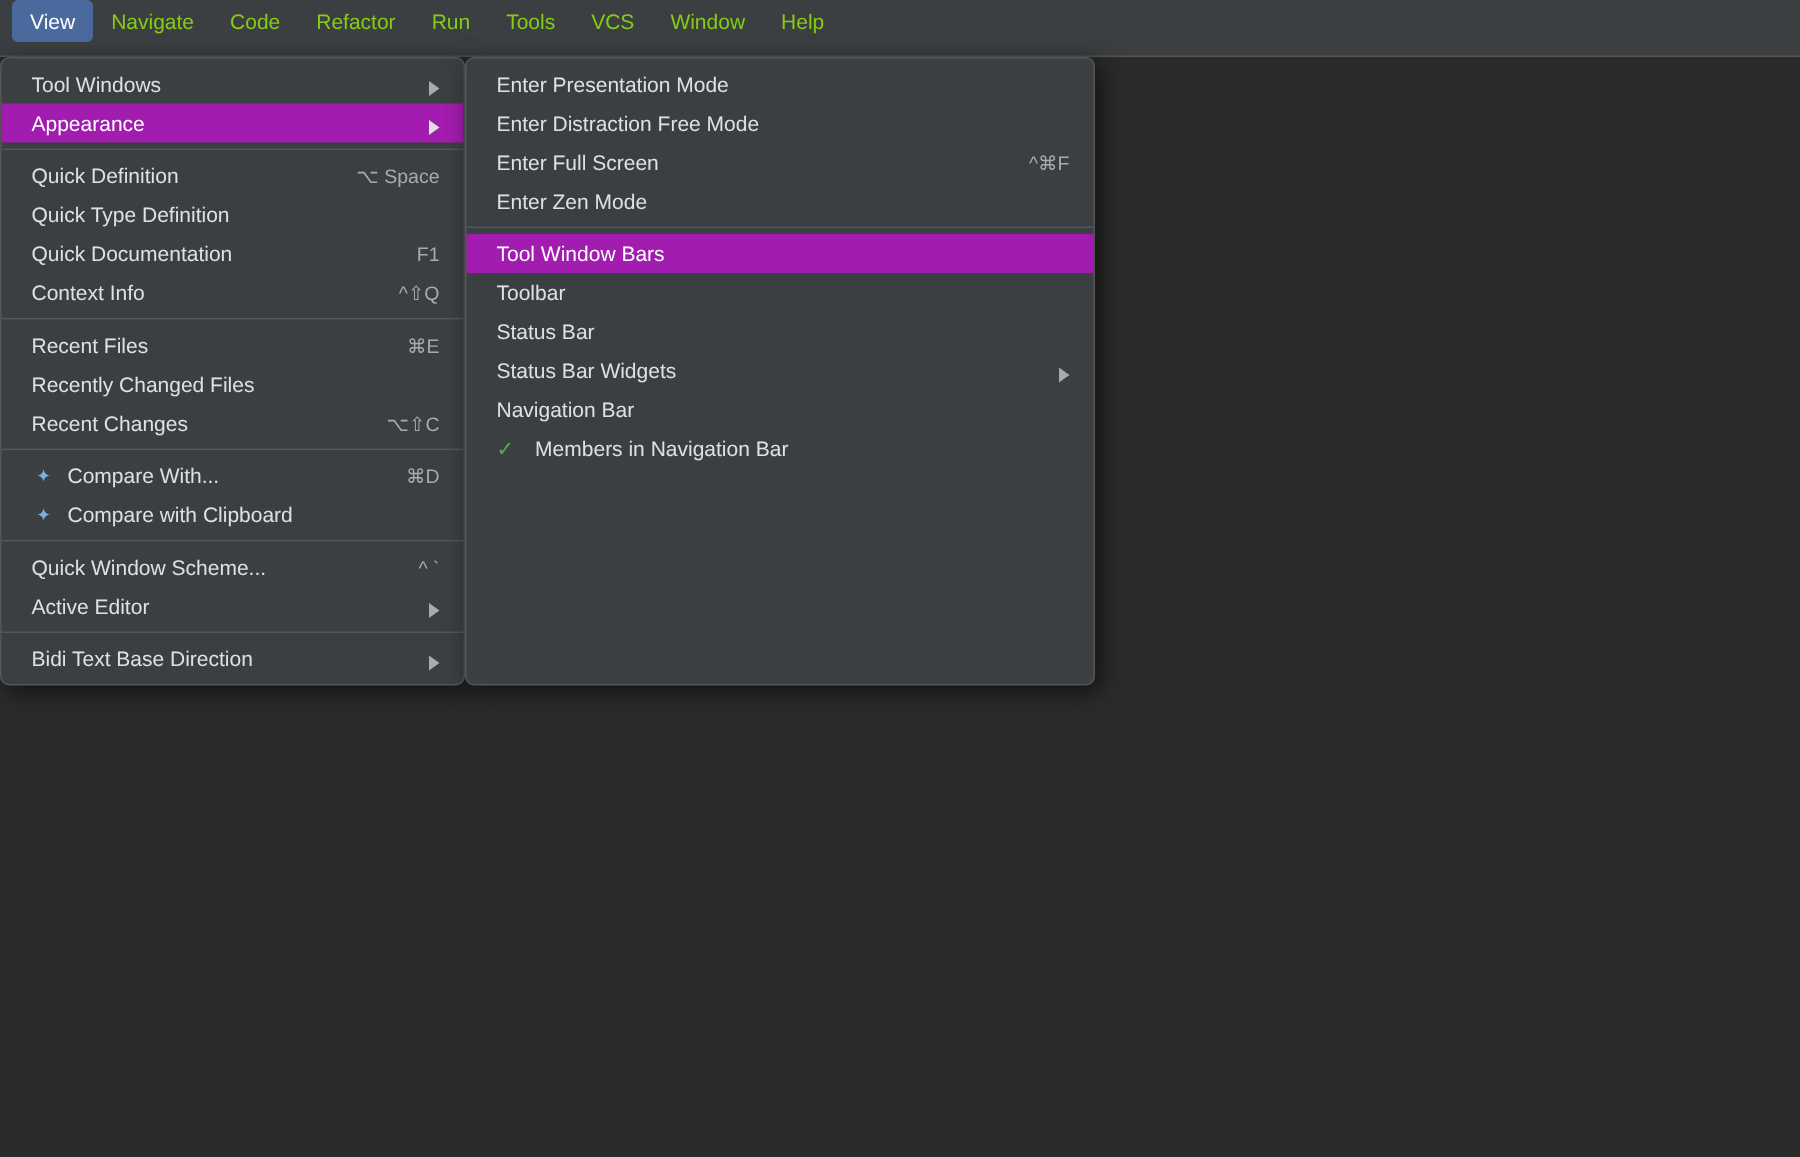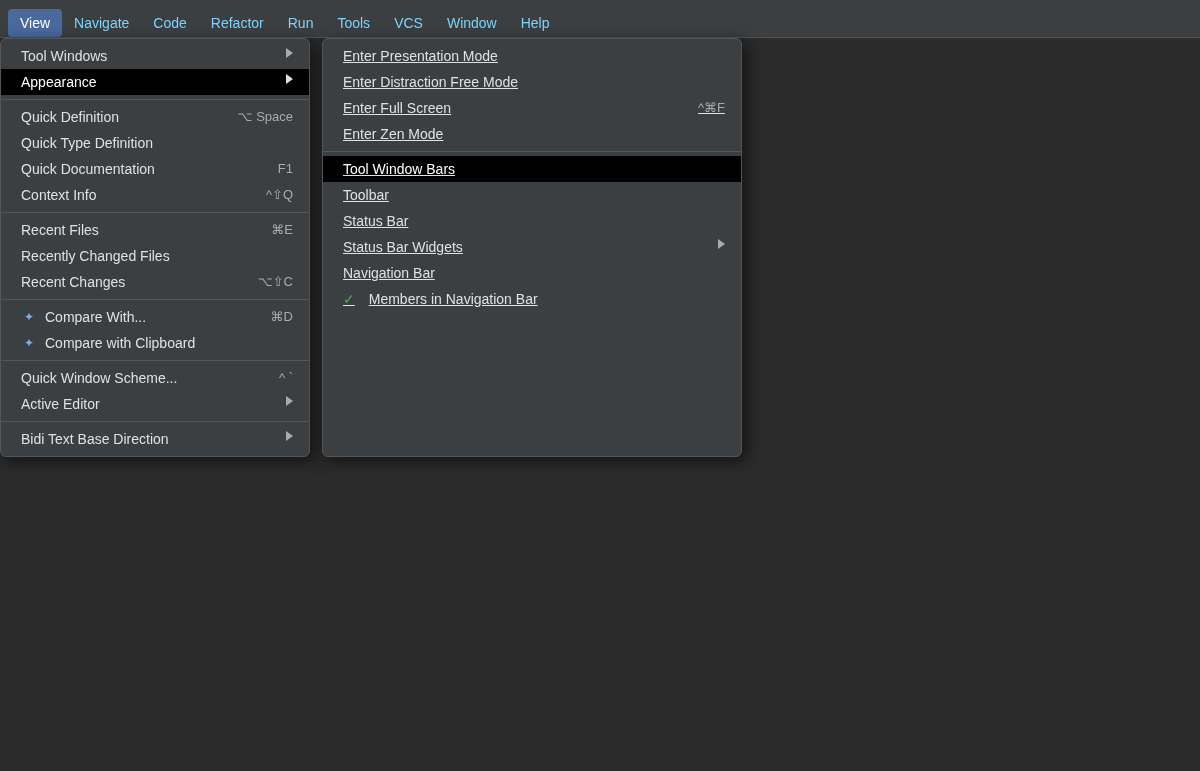--- a/index.html
+++ b/index.html
@@ -15,34 +15,34 @@
       font-family: -apple-system, BlinkMacSystemFont, "Segoe UI", sans-serif;
       font-size: 14px;
       color: #e0e0e0;
       overflow: hidden;
       position: relative;
     }
 
     
     .menubar {
       display: flex;
-      align-items: flex-end;
+      align-items: flex-start;
       background-color: #3c3f41;
       height: 38px;
       padding: 0 8px;
       position: relative;
       z-index: 100;
       border-bottom: 1px solid #555;
     }
 
     .menubar-item {
       padding: 6px 12px;
       cursor: pointer;
       border-radius: 4px;
-      color: #7dd3fc;
+      color: #84cc16;
       font-size: 14px;
       user-select: none;
     }
 
     .menubar-item.active {
       background-color: #4a6a9e;
       color: #ffffff;
     }
 
     
@@ -67,32 +67,32 @@
       min-width: 310px;
     }
 
     .dropdown-menu.secondary {
       min-width: 420px;
       margin-left: 2px;
     }
 
     .menu-item {
       display: flex;
-      align-items: flex-start;
+      align-items: flex-end;
       justify-content: space-between;
       padding: 5px 16px 5px 20px;
       cursor: pointer;
       color: #e0e0e0;
       white-space: nowrap;
       user-select: none;
       position: relative;
     }
 
     .menu-item.highlighted {
-      background-color: #000000;
+      background-color: #a21caf;
       color: #ffffff;
     }
 
     .menu-item .item-left {
       display: flex;
       align-items: center;
       gap: 8px;
     }
 
     .menu-item .item-right {
@@ -280,21 +280,21 @@
       <div class="item-left">
         <span>Bidi Text Base Direction</span>
       </div>
       <div class="item-right">
         <div class="arrow-right"></div>
       </div>
     </div>
 
   </div>
 
-  <div class="dropdown-menu secondary" style="position: relative; margin-left: 12px; text-decoration: underline;">
+  <div class="dropdown-menu secondary" style="position: relative; margin-left: 0;">
 
     <div class="menu-item">
       <div class="item-left">
         <span>Enter Presentation Mode</span>
       </div>
       <div class="item-right"></div>
     </div>
 
     <div class="menu-item">
       <div class="item-left">

